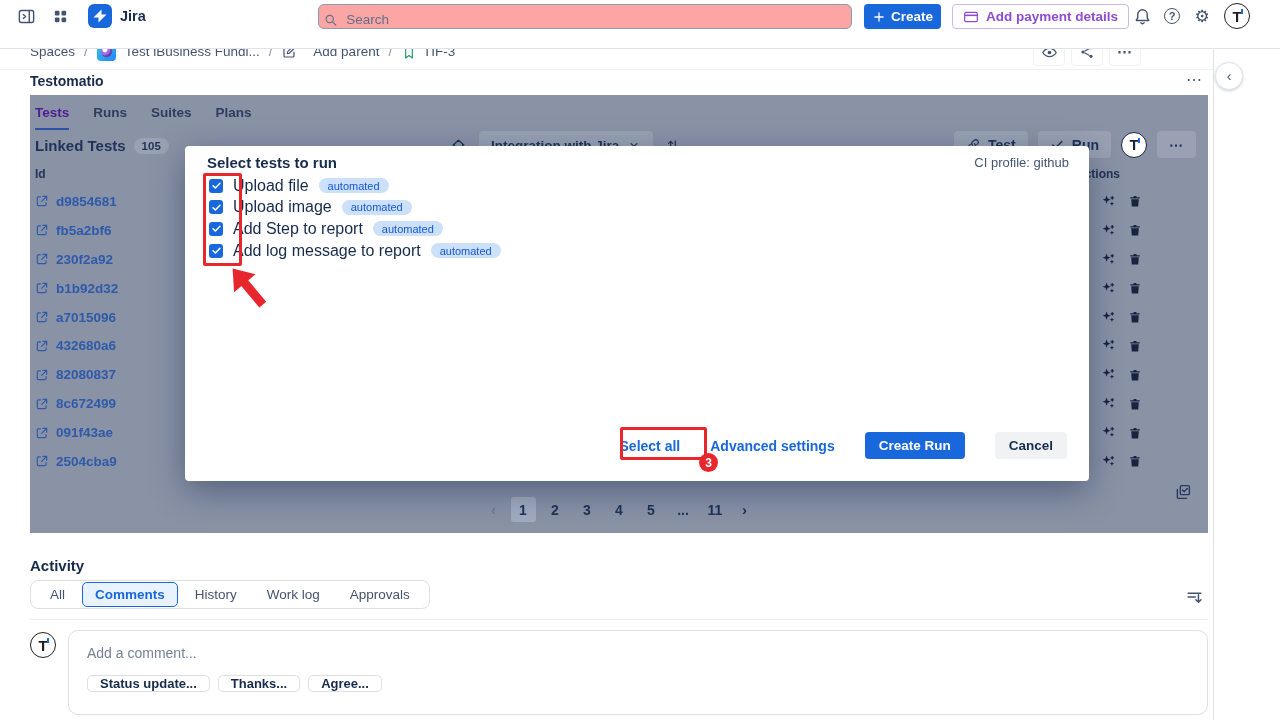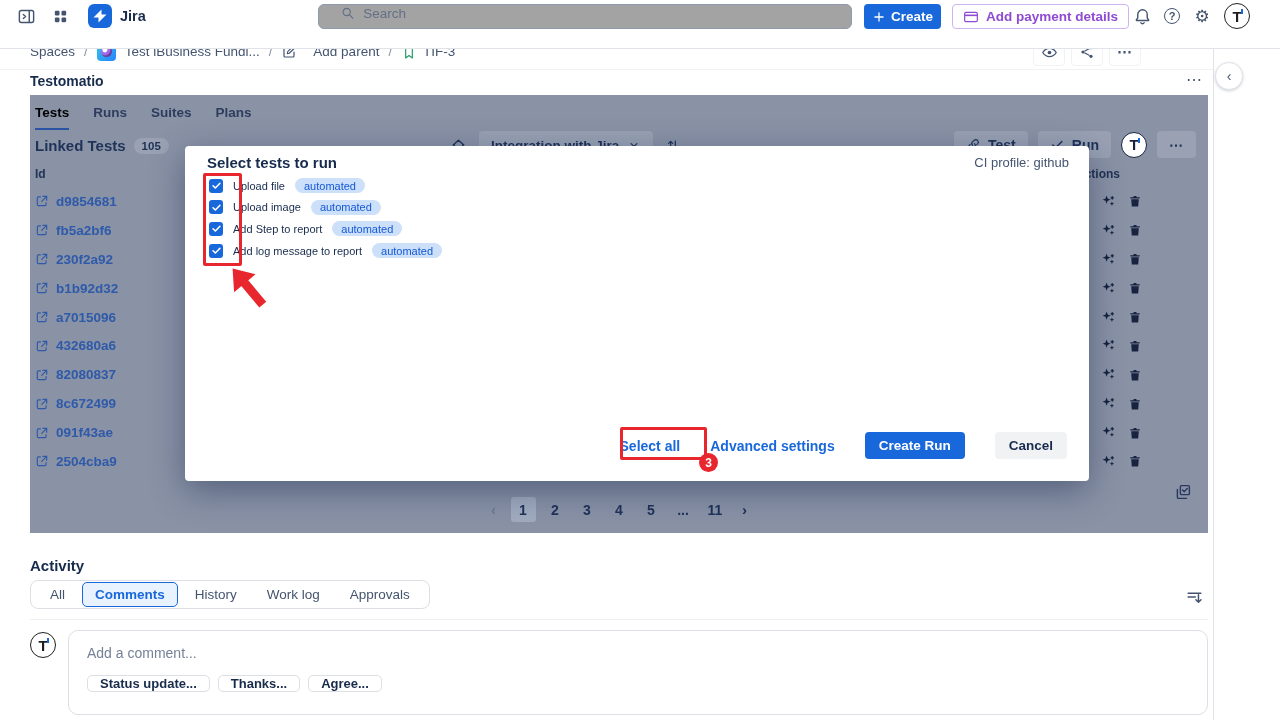--- a/index.html
+++ b/index.html
@@ -6,21 +6,21 @@
   body { margin:0; font-family:"Liberation Sans", sans-serif; background:#fff; }
   #root { position:relative; width:1280px; height:720px; background:#fff; overflow:hidden; }
   .abs { position:absolute; }
   svg.ic { display:block; }
 
   
   .topbar { left:0; top:0; width:1280px; height:49px; background:#fff; border-bottom:1px solid #E0E3E8; z-index:30; }
   .tb-iconbtn { display:flex; align-items:center; justify-content:center; width:28px; height:28px; border-radius:4px; color:#44546F; }
   .jira-tile { width:24px; height:24px; border-radius:6px; background:#1868DB; display:flex; align-items:center; justify-content:center; }
   .app-name { font-weight:bold; font-size:14.5px; color:#172B4D; }
-  .searchbox { left:318px; top:4px; width:534px; height:25px; border:1px solid #8C9BAB; border-radius:6px; background:#a3a3a3; display:flex; align-items:flex-start; padding:0 21px; gap:6px; color:#626F86; }
+  .searchbox { left:318px; top:4px; width:534px; height:25px; border:1px solid #8C9BAB; border-radius:6px; background:#fca5a5; display:flex; align-items:flex-end; padding:0 4px; gap:6px; color:#626F86; }
   .searchbox input { border:none; outline:none; font-size:13.5px; color:#44546F; width:100%; background:transparent; font-family:inherit; }
   .searchbox input::placeholder { color:#626F86; }
   .btn-create { left:864px; top:4px; width:77px; height:25px; background:#1868DB; color:#fff; border-radius:4px; display:flex; align-items:center; justify-content:center; gap:5px; font-size:13.5px; font-weight:bold; }
   .btn-payment { left:952px; top:4px; height:25px; padding:0 10px; border:1px solid #CFB4F2; color:#8F4BD1; border-radius:4px; display:flex; align-items:center; gap:7px; font-size:13.5px; font-weight:bold; background:#fff; }
   .help-circle { width:16px; height:16px; border:1.7px solid #44546F; border-radius:50%; font-size:11px; font-weight:bold; color:#44546F; display:flex; align-items:center; justify-content:center; }
   .tlogo { border:1.6px solid #1F1F21; border-radius:50%; background:#fff; color:#1F1F21; font-weight:bold; display:flex; align-items:center; justify-content:center; position:relative; }
   .tlogo .tick { position:absolute; background:#1868DB; }
 
   
   .crumbrow { left:0; top:33px; width:1213px; height:37px; background:#fff; border-bottom:1px solid #F1F2F4; z-index:5; }
@@ -36,21 +36,21 @@
   .rail-collapse { left:1215px; top:62px; width:28px; height:28px; border-radius:50%; background:#fff; border:1px solid #E0E3E8; box-shadow:0 1px 3px rgba(9,30,66,.2); display:flex; align-items:center; justify-content:center; color:#44546F; font-size:14px; z-index:6; }
 
   
   .sec-title { left:30px; top:73px; font-size:14px; font-weight:bold; color:#172B4D; }
   .sec-more { left:1186px; top:70px; color:#44546F; font-size:16px; letter-spacing:1px; }
 
   
   .widget { left:30px; top:95px; width:1178px; height:438px; background:#8A92A6; z-index:1; }
   .w-tabs { position:absolute; left:5px; top:6px; display:flex; gap:24px; font-size:13.5px; color:#2E3D5E; font-weight:bold; }
   .w-tab { padding:4px 0 8px; }
-  .w-tab.active { color:#000000; border-bottom:2.5px solid #2A53A4; }
+  .w-tab.active { color:#4c1d95; border-bottom:2.5px solid #2A53A4; }
   .w-linked { position:absolute; left:5px; top:42px; display:flex; align-items:center; gap:8px; color:#1F3257; font-size:15px; font-weight:bold; }
   .w-count { background:#99A1B3; color:#1F3257; font-size:11.5px; font-weight:bold; border-radius:9px; padding:2px 8px; }
   .w-toolbar { position:absolute; left:420px; top:36px; display:flex; align-items:center; gap:12px; color:#1F3257; }
   .w-dd { background:#99A1B3; border-radius:4px; height:28px; display:flex; align-items:center; gap:8px; padding:0 12px; font-size:13.5px; font-weight:bold; color:#1F3257; }
   .w-btns { position:absolute; right:12px; top:36px; display:flex; align-items:center; gap:10px; }
   .w-btn { background:#99A1B3; border-radius:4px; height:27px; display:flex; align-items:center; gap:7px; padding:0 12px; font-size:14px; font-weight:bold; color:#1F3257; }
   .w-avatar { width:26px; height:26px; font-size:15px; border-color:#17233F; color:#17233F; }
   .w-colhead { position:absolute; top:72px; font-size:12px; font-weight:bold; color:#233454; }
   .w-rows { position:absolute; left:0; top:92px; width:1178px; }
   .trow { height:28.9px; display:flex; align-items:center; justify-content:space-between; padding:0 66px 0 5px; }
@@ -62,21 +62,21 @@
   .pg.active { background:#A2ACC0; }
   .pg-arrow { color:#6E7A94; font-size:15px; width:20px; text-align:center; }
 
   
   .modal { left:185px; top:146px; width:904px; height:335px; background:#fff; border-radius:4px; box-shadow:0 10px 34px rgba(9,30,66,.42); z-index:10; }
   .m-title { position:absolute; left:22px; top:8px; font-size:15px; font-weight:bold; color:#172B4D; }
   .m-ci { position:absolute; right:20px; top:9px; font-size:13px; color:#44546F; }
   .m-rows { position:absolute; left:24px; top:29px; }
   .m-row { height:21.6px; display:flex; align-items:center; gap:10px; }
   .cb { width:14px; height:14px; border-radius:3px; background:#1868DB; display:flex; align-items:center; justify-content:center; flex:0 0 auto; }
-  .m-label { font-size:11px; color:#172B4D; }
+  .m-label { font-size:16px; color:#172B4D; }
   .m-badge { background:#CCE0FA; color:#1558D6; font-size:11px; border-radius:9px; padding:1.5px 9px; }
   .m-footer { position:absolute; right:22px; top:286px; display:flex; align-items:center; gap:30px; }
   .m-link { color:#1868DB; font-size:14px; font-weight:bold; }
   .m-btn-primary { background:#1868DB; color:#fff; border-radius:4px; height:27px; padding:0 14px; display:flex; align-items:center; font-size:13.5px; font-weight:bold; }
   .m-btn-subtle { background:#F1F2F4; color:#172B4D; border-radius:4px; height:27px; padding:0 14px; display:flex; align-items:center; font-size:13.5px; font-weight:bold; }
 
   
   .anno { z-index:12; border:3px solid #E8262D; border-radius:2px; background:transparent; }
   .anno-box-cbs { left:203px; top:173px; width:39px; height:93px; }
   .anno-box-select { left:620px; top:427px; width:87px; height:33px; }

